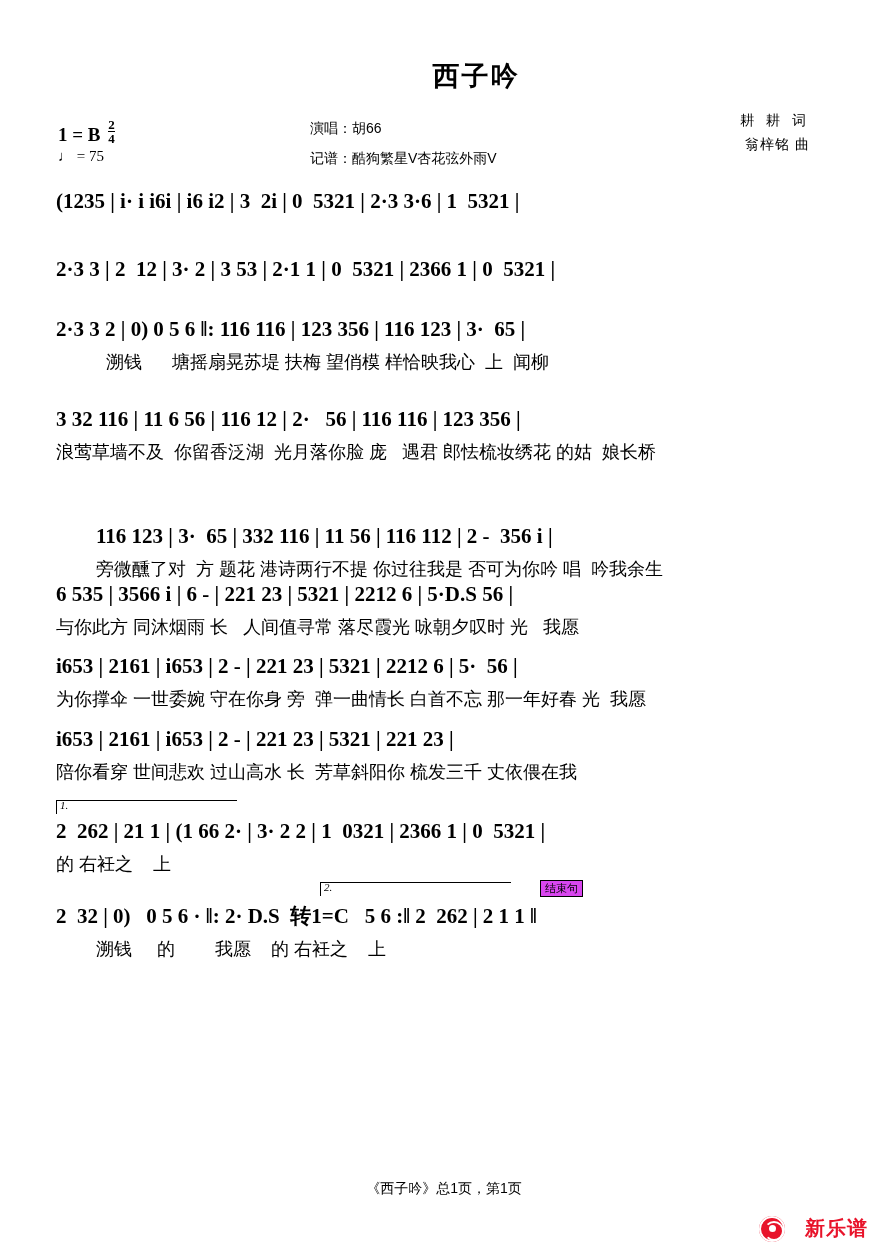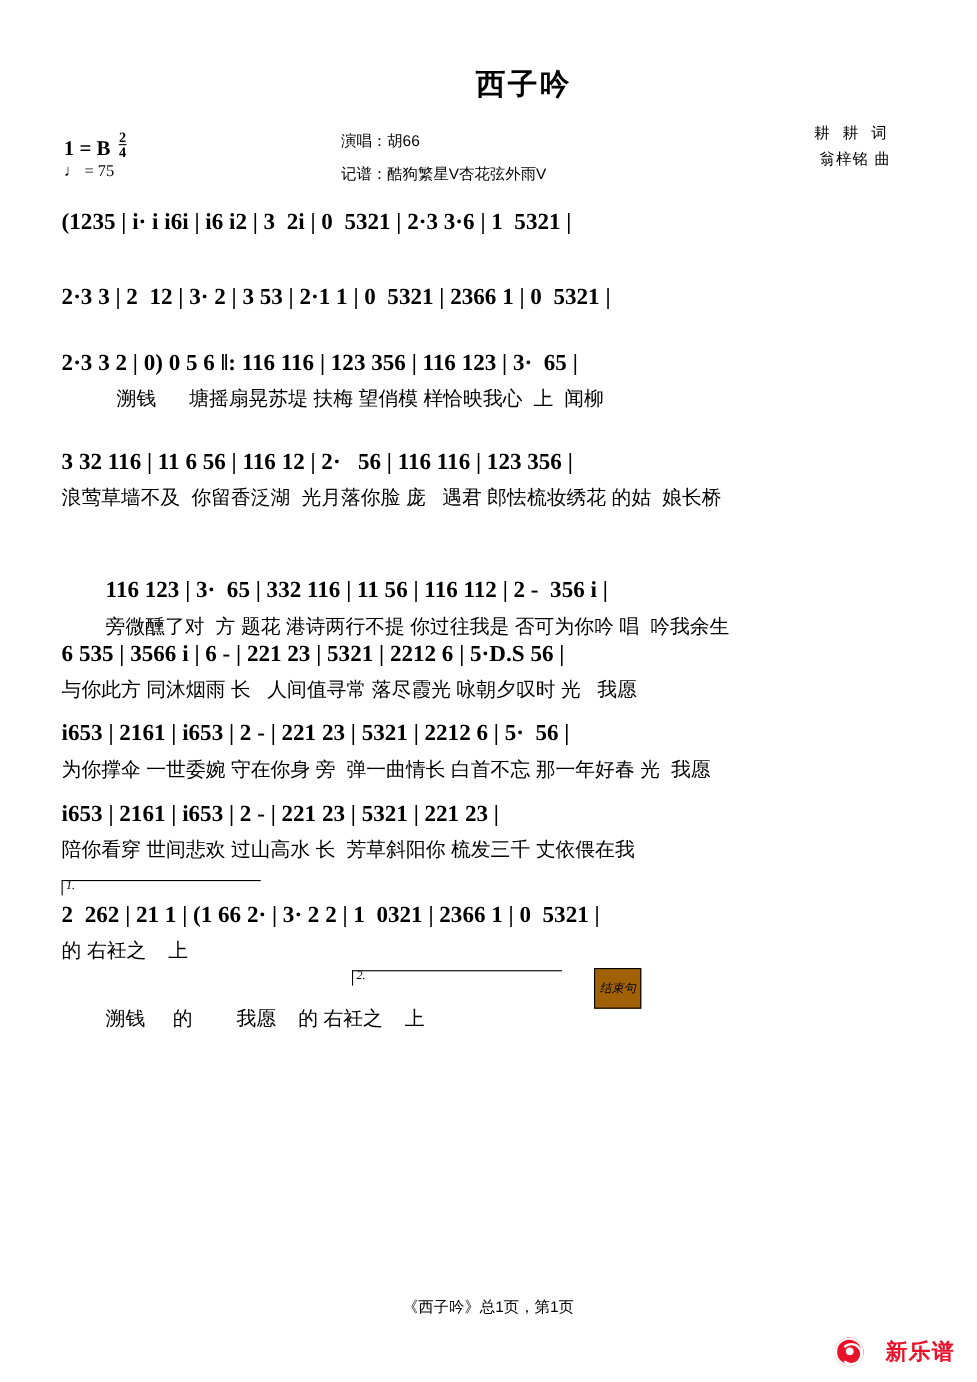--- a/index.html
+++ b/index.html
@@ -83,22 +83,22 @@
 
   
   .ending{
     position:absolute;border-top:1.4px solid #000;border-left:1.4px solid #000;
     height:13px;
   }
   .ending span{
     position:absolute;left:3px;top:-2px;font-size:11px;font-family:"Liberation Serif",serif;font-style:italic;
   }
   .endbox{
-    position:absolute;border:1.2px solid #000;padding:10px 4px;font-size:11px;
-    font-family:"Liberation Sans",sans-serif;background:#a16207;font-style:italic;
+    position:absolute;border:1.2px solid #000;padding:0 4px;font-size:11px;
+    font-family:"Liberation Sans",sans-serif;background:#d946ef;
   }
 </style>
 </head>
 <body>
 
 <div class="sheet">
 
   <div class="title">西子吟</div>
 
   <div class="keysig">
@@ -166,20 +166,21 @@
     <div class="notes">2  262 | 21 1 | (1 66 2· | 3· 2 2 | 1  0321 | 2366 1 | 0  5321 |</div>
     <div class="lyrics">的 右衽之    上</div>
   </div>
 
   <div class="ending" style="left:320px;top:882px;width:190px;">
     <span>2.</span>
   </div>
   <div class="endbox" style="left:540px;top:880px;">结束句</div>
 
   <div class="system" style="top:905px;">
+    <div class="notes">2  32 | 0)   0 5 6 · ‖: 2· D.S  转1=C   5 6 :‖ 2  262 | 2 1 1 ‖</div>
     <div class="lyrics">        溯钱     的        我愿    的 右衽之    上</div>
   </div>
 
   <div class="footer">《西子吟》总1页，第1页</div>
 
   <div class="logo">
     <div class="disc"></div>
     <div class="txt">新乐谱</div>
   </div>
 

